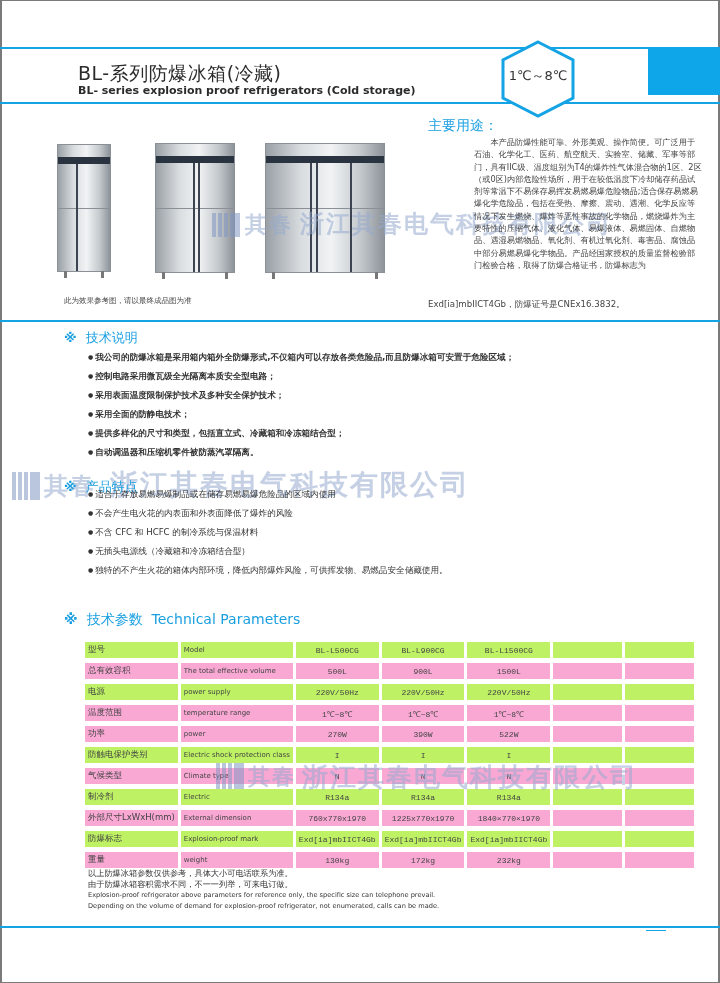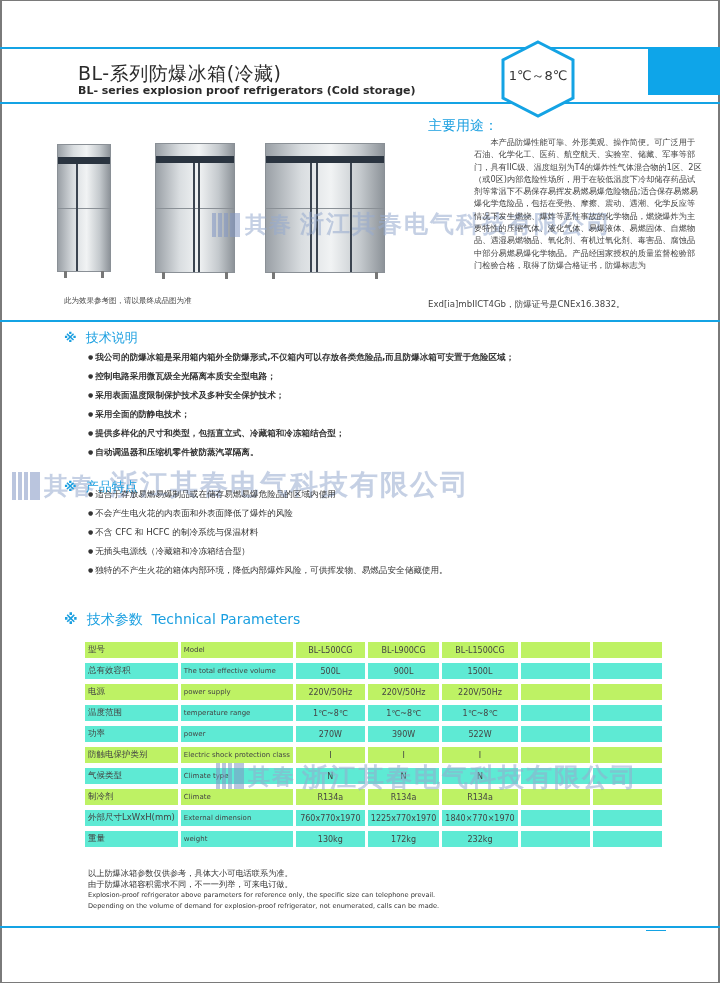--- a/index.html
+++ b/index.html
@@ -25,24 +25,24 @@
   .sec-head .x { font-weight:bold; margin-right:9px; }
   .bullets { position:absolute; left:88px; font-size:8.6px; color:#333; }
   .bullets div { height:19px; line-height:19px; white-space:nowrap; }
   .bullets div::before { content:"●"; font-size:6px; margin-right:2px; vertical-align:1px; }
   .watermark { position:absolute; font-size:28px; font-weight:bold; color:rgba(150,170,205,0.55); letter-spacing:2px; white-space:nowrap; }
   .wm-logo { position:absolute; }
   .wm-logo span { position:absolute; top:0; width:4px; background:rgba(130,150,195,0.55); }
   table.params { position:absolute; left:82px; top:637px; border-collapse:separate; border-spacing:3px 5px; font-size:8px; }
   table.params td { height:16px; padding:0 3px; white-space:nowrap; text-align:center; color:#444; }
   table.params tr.blue td { background:#bef264; }
-  table.params tr.gray td { background:#5eead4; }
+  table.params tr.gray td { background:#f9a8d4; }
   table.params td.cn { text-align:left; font-size:8.5px; width:56px; }
   table.params td.en { text-align:left; font-size:7px; width:80px; }
-  td.v { width:63px; }
+  td.v { width:63px;font-family:Liberation Mono, monospace; }
   td.blank { width:63px; }
   .notes { position:absolute; left:88px; top:868px; font-size:8.2px; color:#333; line-height:11px; }
   .notes .en { font-size:6.6px; }
   .foot-line { position:absolute; left:0; top:926px; width:720px; height:2px; background:#14a3e4; }
   .foot-mini { position:absolute; left:646px; top:930px; width:20px; height:1px; background:#14a3e4; }
 </style>
 </head>
 <body>
 
 <div class="frame"></div>
@@ -198,36 +198,45 @@
         <td class="cn">气候类型</td>
         <td class="en">Climate type</td>
         <td class="v">N</td>
         <td class="v">N</td>
         <td class="v">N</td>
         <td class="blank"></td>
         <td class="blank"></td>
       </tr>
       <tr class="blue">
         <td class="cn">制冷剂</td>
-        <td class="en">Climate</td>
+        <td class="en">Electric</td>
         <td class="v">R134a</td>
         <td class="v">R134a</td>
         <td class="v">R134a</td>
         <td class="blank"></td>
         <td class="blank"></td>
       </tr>
       <tr class="gray">
         <td class="cn">外部尺寸LxWxH(mm)</td>
         <td class="en">External dimension</td>
         <td class="v">760x770x1970</td>
         <td class="v">1225x770x1970</td>
         <td class="v">1840×770×1970</td>
         <td class="blank"></td>
         <td class="blank"></td>
       </tr>
+      <tr class="blue">
+        <td class="cn">防爆标志</td>
+        <td class="en">Explosion-proof mark</td>
+        <td class="v">Exd[ia]mbIICT4Gb</td>
+        <td class="v">Exd[ia]mbIICT4Gb</td>
+        <td class="v">Exd[ia]mbIICT4Gb</td>
+        <td class="blank"></td>
+        <td class="blank"></td>
+      </tr>
       <tr class="gray">
         <td class="cn">重量</td>
         <td class="en">weight</td>
         <td class="v">130kg</td>
         <td class="v">172kg</td>
         <td class="v">232kg</td>
         <td class="blank"></td>
         <td class="blank"></td>
       </tr>
     </tbody>

